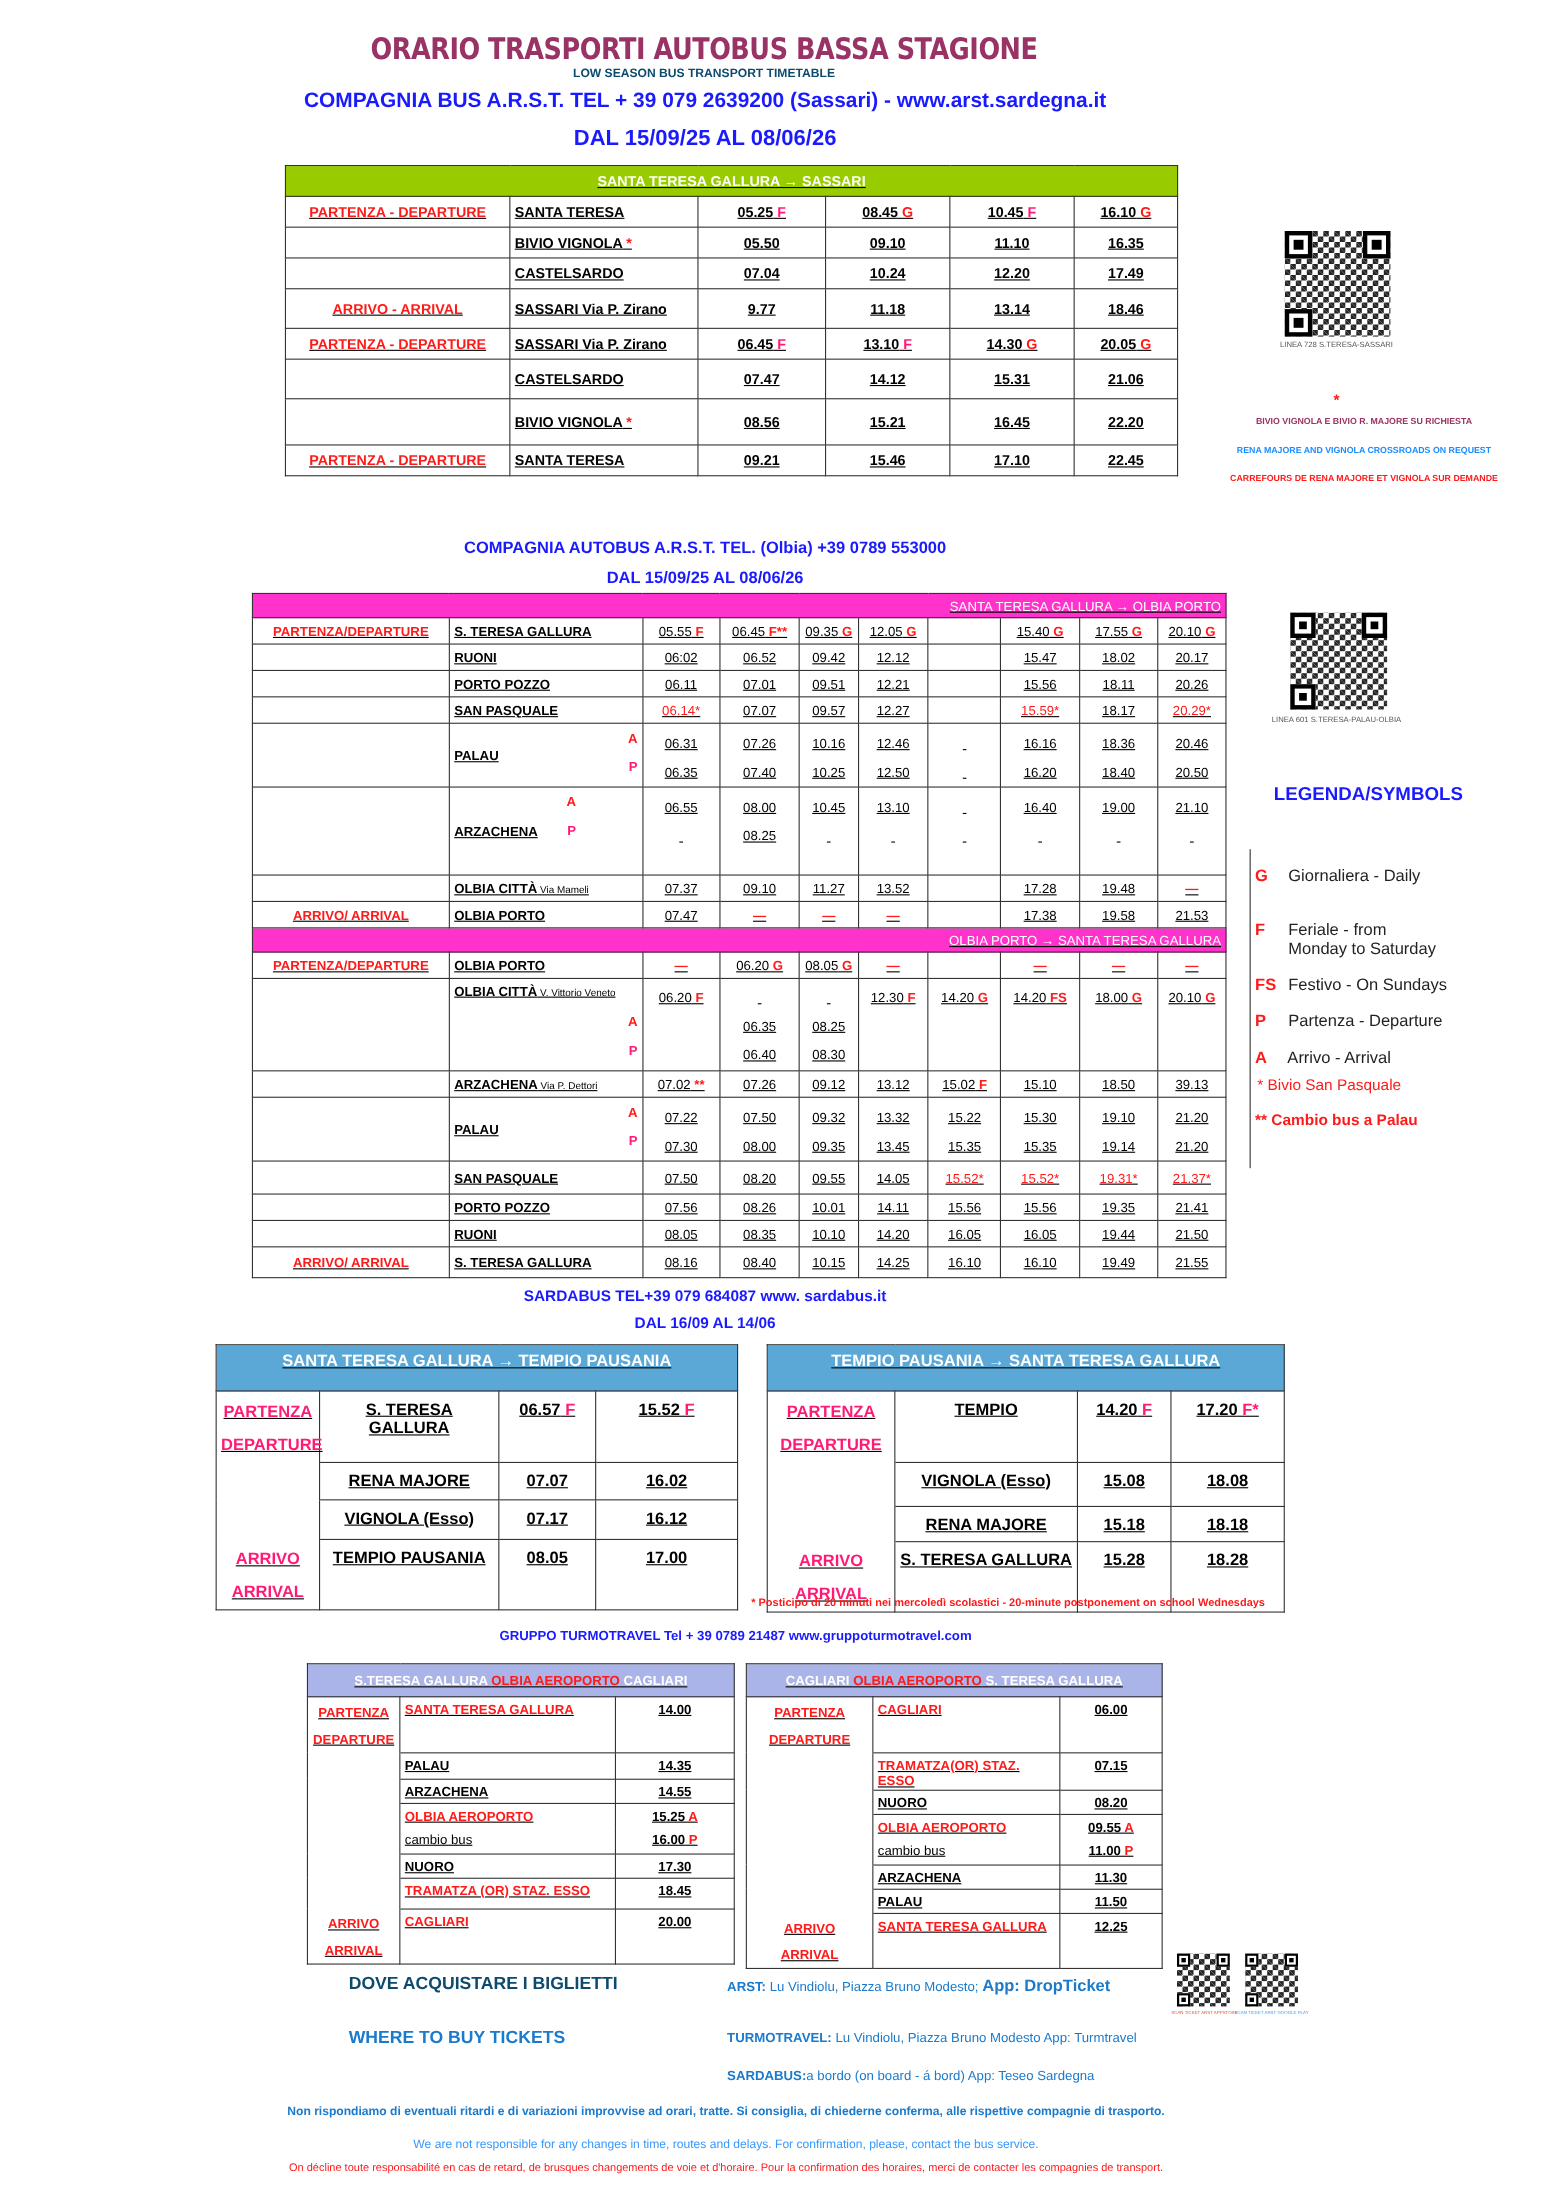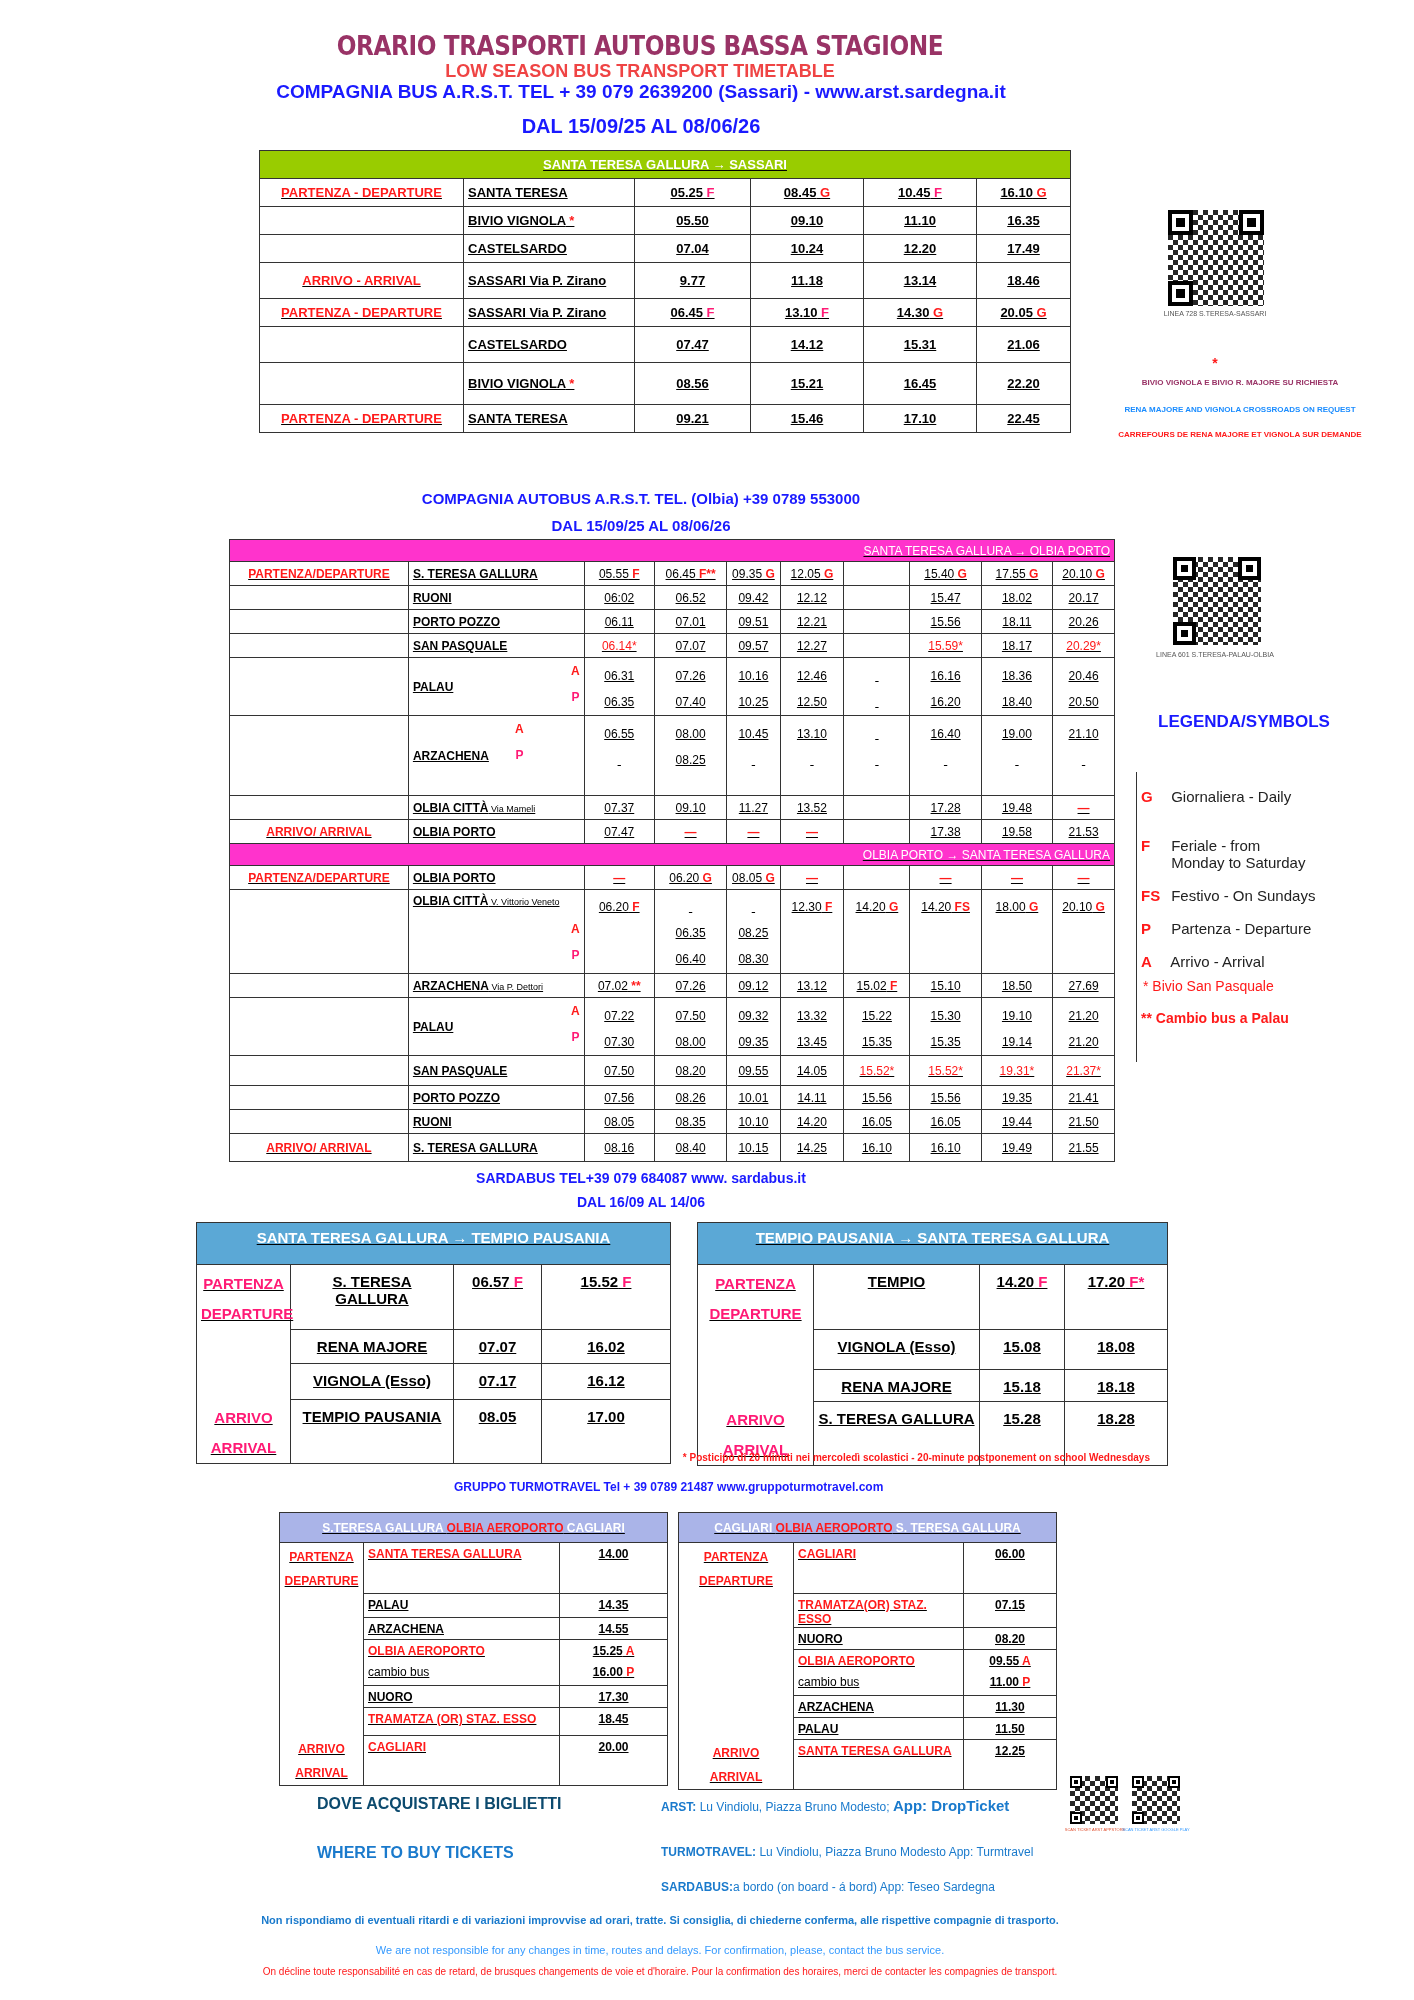--- a/index.html
+++ b/index.html
@@ -6,21 +6,21 @@
   body { width: 1414px; height: 2000px; background: #fff; font-family: "Liberation Sans", sans-serif; position: relative; overflow: hidden; color: #000; }
   .abs { position: absolute; }
   .center { text-align: center; }
   .b { font-weight: bold; }
   .red { color: #ff1a1a; }
   .pink { color: #ff1a75; }
   .blue { color: #1a1aff; }
 
   
   #title { left: 0; width: 1280px; top: 30px; font-size: 27px; font-weight: bold; color: #993366; text-align: center; font-family: "DejaVu Sans", sans-serif; letter-spacing: -0.5px; transform: scaleX(0.86); }
-  #subtitle { left: 0; width: 1280px; top: 61px; font-size: 18px; font-weight: bold; color: #ef4444; text-align: center; }
+  #subtitle { left: 0; width: 1280px; top: 61px; font-size: 11px; font-weight: bold; color: #0c4a6e; text-align: center; }
   #company1 { left: 0; width: 1282px; top: 81px; font-size: 19px; font-weight: bold; color: #1a1aff; text-align: center; }
   #dates1 { left: 0; width: 1282px; top: 115px; font-size: 20px; font-weight: bold; color: #1a1aff; text-align: center; }
 
   table { border-collapse: collapse; position: absolute; table-layout: fixed; text-decoration: underline; }
   td { border: 1px solid #333; font-size: 13px; font-weight: bold; padding: 0 4px; vertical-align: top; }
   .hdr-green { background: #99cc00; color: #fff; text-align: center; font-size: 13px; vertical-align: middle; }
   .hdr-pink { background: #ff33cc; color: #fff; text-align: right; font-size: 12px; vertical-align: middle; font-weight: normal; }
   .hdr-sky { background: #5ba8d6; color: #fff; text-align: center; font-size: 15px; vertical-align: top; padding-top: 6px; }
   .hdr-lav { background: #aab4e8; color: #fff; text-align: center; font-size: 12px; vertical-align: middle; }
   .time { text-align: center; }
@@ -362,21 +362,21 @@
       <tr>
         <td class="lbl"></td>
         <td>ARZACHENA<span class="small"> Via P. Dettori</span></td>
         <td class="time"><span>07.02</span><span class="flag b"> **</span></td>
         <td class="time"><span>07.26</span></td>
         <td class="time"><span>09.12</span></td>
         <td class="time"><span>13.12</span></td>
         <td class="time"><span>15.02</span><span class="flag b"> F</span></td>
         <td class="time"><span>15.10</span></td>
         <td class="time"><span>18.50</span></td>
-        <td class="time"><span>27.69</span></td>
+        <td class="time"><span>39.13</span></td>
       </tr>
       <tr style="height: 55px;">
         <td class="lbl"></td>
         <td style="position:relative"><span>PALAU</span><span class="red" style="position:absolute;right:4px;top:6px">A</span><span class="pink" style="position:absolute;right:4px;top:32px">P</span></td>
         <td class="time" style="vertical-align: top; padding-top: 5px; line-height: 26px; font-weight: normal;">
           <div>07.22</div>
           <div>07.30</div>
         </td>
         <td class="time" style="vertical-align: top; padding-top: 5px; line-height: 26px; font-weight: normal;">
           <div>07.50</div>

